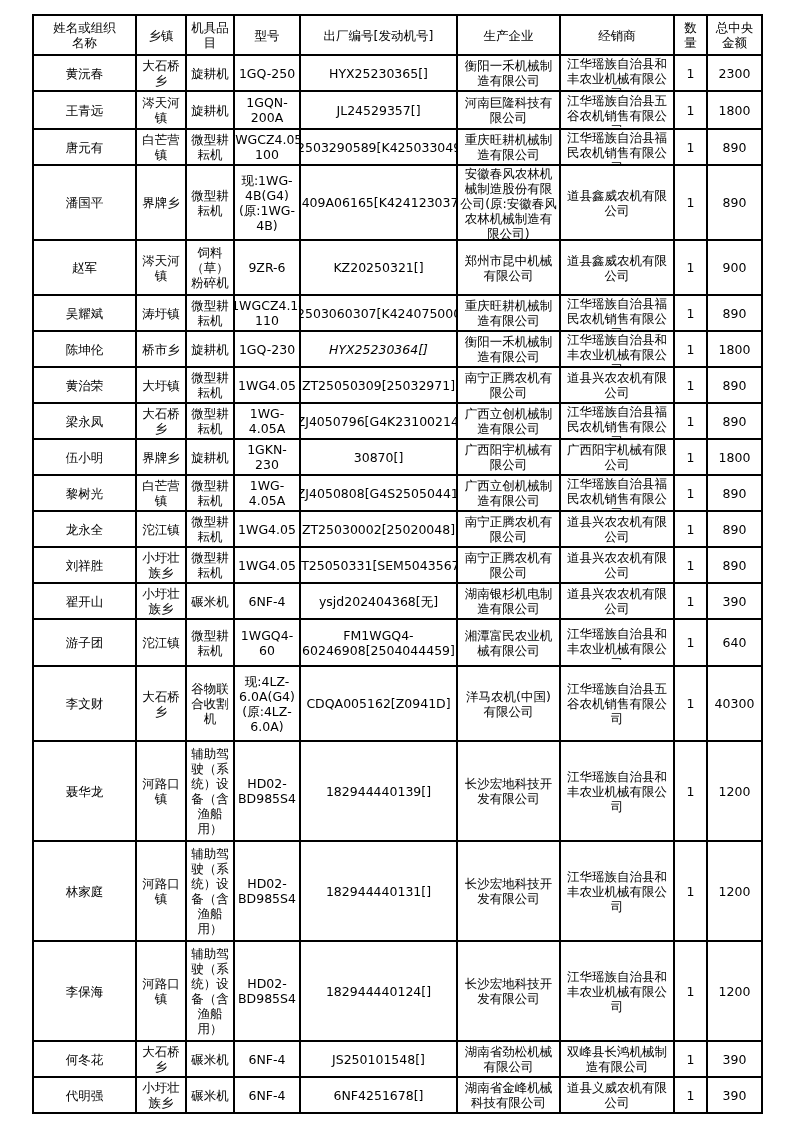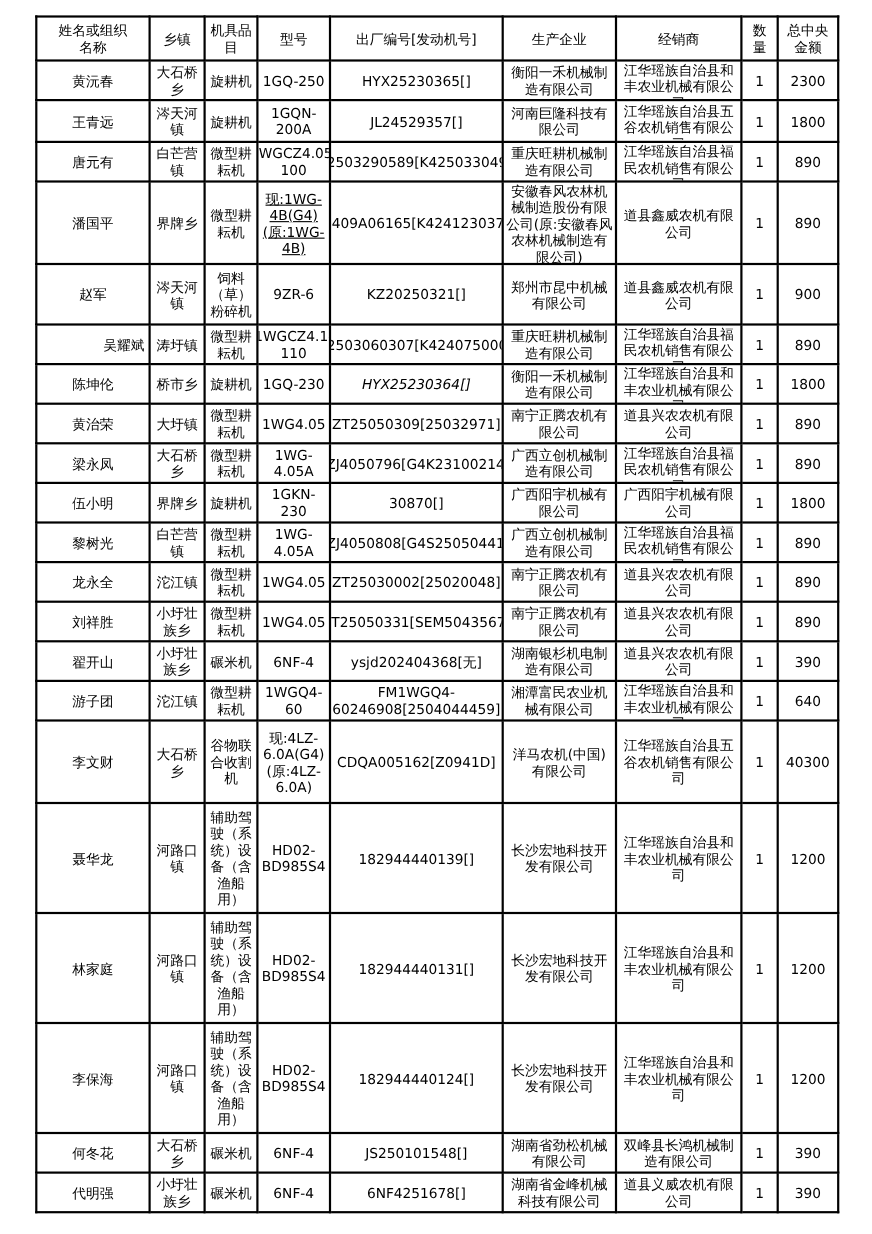--- a/index.html
+++ b/index.html
@@ -182,21 +182,21 @@
     <td>
             <div class="cw" style="height: 73px;">潘国平</div>
           </td>
     <td>
             <div class="cw" style="height: 73px;">界牌乡</div>
           </td>
     <td>
             <div class="cw" style="height: 73px;">微型耕耘机</div>
           </td>
     <td>
-            <div class="cw" style="height: 73px; text-decoration: underline;">现:1WG-4B(G4)(原:1WG-4B)</div>
+            <div class="cw" style="height: 73px;">现:1WG-4B(G4)(原:1WG-4B)</div>
           </td>
     <td>
             <div class="cw" style="height: 73px;">CF2409A06165[K42412303789]</div>
           </td>
     <td>
             <div class="cw" style="height: 73px;">安徽春风农林机械制造股份有限公司(原:安徽春风农林机械制造有限公司)</div>
           </td>
     <td>
             <div class="cw" style="height: 73px;">道县鑫威农机有限公司</div>
           </td>
@@ -233,21 +233,21 @@
     <td>
             <div class="cw" style="height: 53px;">1</div>
           </td>
     <td>
             <div class="cw" style="height: 53px;">900</div>
           </td>
   </tr>
 
   <tr>
     <td>
-            <div class="cw" style="height: 34px; margin-left: 28px;">吴耀斌</div>
+            <div class="cw" style="height: 34px;">吴耀斌</div>
           </td>
     <td>
             <div class="cw" style="height: 34px;">涛圩镇</div>
           </td>
     <td>
             <div class="cw" style="height: 34px;">微型耕耘机</div>
           </td>
     <td>
             <div class="cw" style="height: 34px;">1WGCZ4.1-110</div>
           </td>
@@ -515,21 +515,21 @@
     <td>
             <div class="cw" style="height: 34px;">沱江镇</div>
           </td>
     <td>
             <div class="cw" style="height: 34px;">微型耕耘机</div>
           </td>
     <td>
             <div class="cw" style="height: 34px;">1WGQ4-60</div>
           </td>
     <td>
-            <div class="cw" style="height: 34px;">FM1WGQ4-60246908[2504044459]</div>
+            <div class="cw" style="height: 45px;">FM1WGQ4-60246908[2504044459]</div>
           </td>
     <td>
             <div class="cw" style="height: 34px;">湘潭富民农业机械有限公司</div>
           </td>
     <td>
             <div class="cw" style="height: 34px;">江华瑶族自治县和丰农业机械有限公司</div>
           </td>
     <td>
             <div class="cw" style="height: 34px;">1</div>
           </td>

